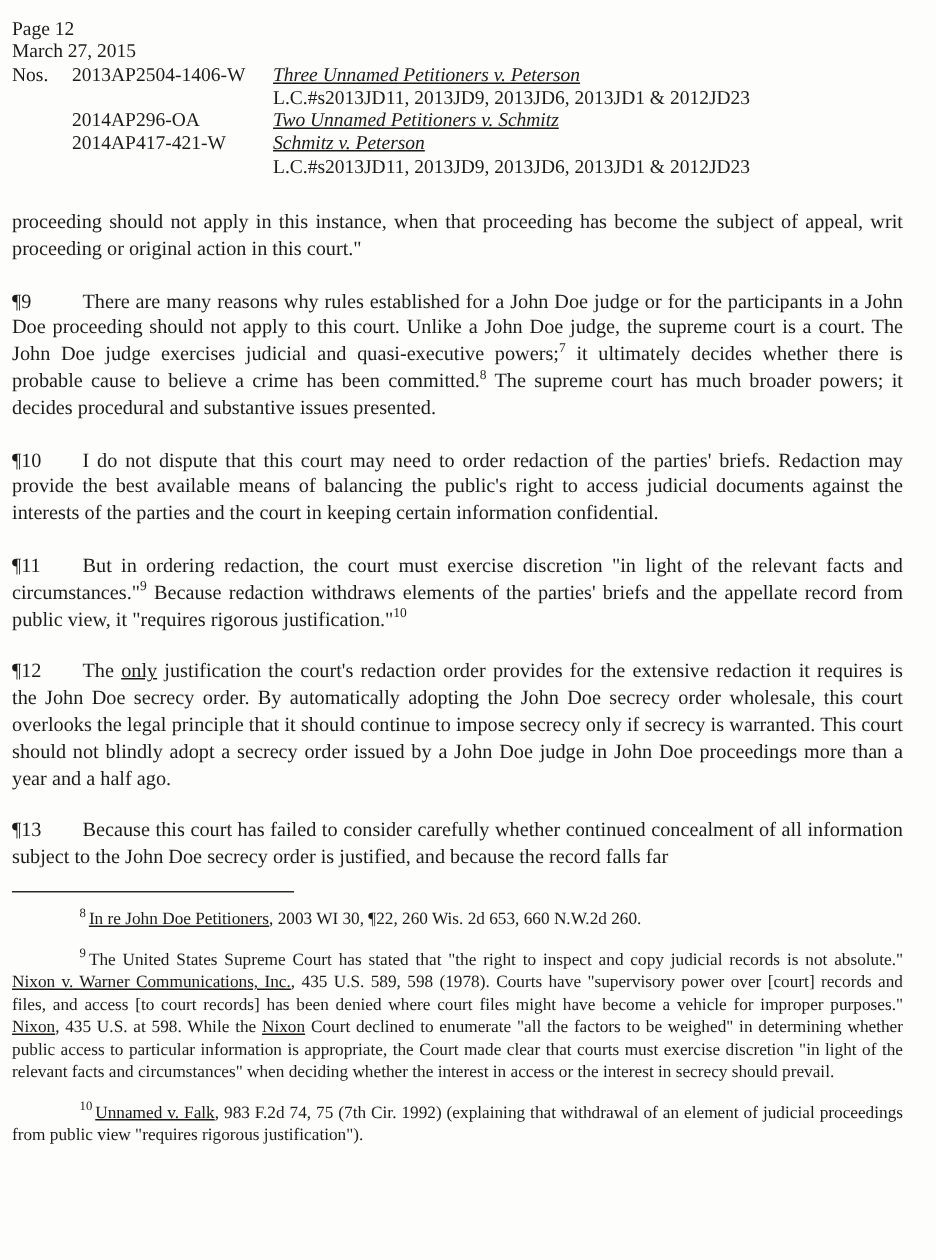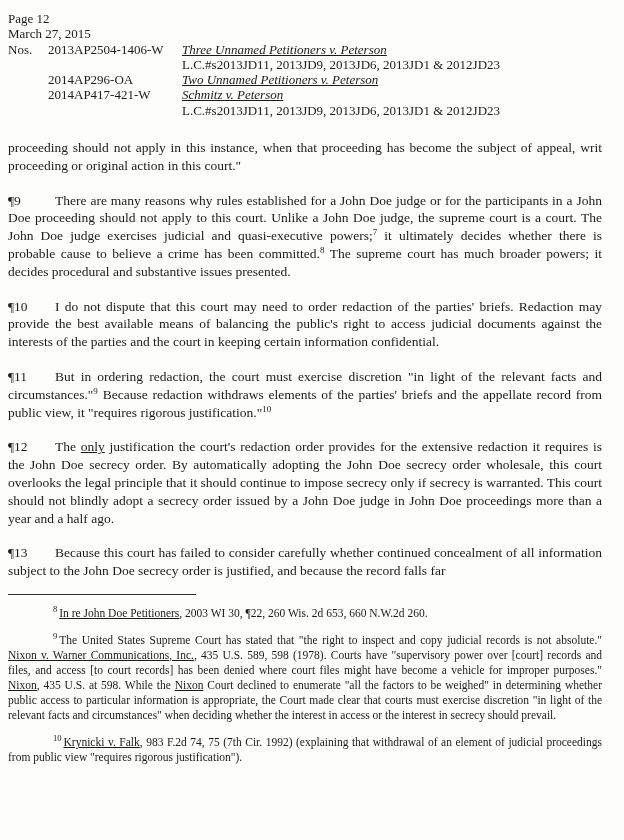--- a/index.html
+++ b/index.html
@@ -69,21 +69,21 @@
           </div>
           <div class="case-line">
             <span class="case-num-col"></span>
             <span class="case-lc">L.C.#s2013JD11, 2013JD9, 2013JD6, 2013JD1 &amp; 2012JD23</span>
           </div>
         </div>
 
         <div>
           <div class="case-line">
             <span class="case-num-col">2014AP296-OA</span>
-            <span class="case-name">Two Unnamed Petitioners v. Peterson</span>
+            <span class="case-name">Two Unnamed Petitioners v. Schmitz</span>
           </div>
         </div>
 
         <div>
           <div class="case-line">
             <span class="case-num-col">2014AP417-421-W</span>
             <span class="case-name">Schmitz v. Peterson</span>
           </div>
           <div class="case-line">
             <span class="case-num-col"></span>
@@ -110,16 +110,16 @@
   </main>
 
   <footer class="fns">
     <div class="fn-rule"></div>
 
 
     <p class="fn"><sup>8</sup><span><u>In re John Doe Petitioners</u><span>, 2003 WI 30, ¶22, 260 Wis. 2d 653, 660 N.W.2d 260.</span></span></p>
 
     <p class="fn"><sup>9</sup><span><span>The United States Supreme Court has stated that "the right to inspect and copy judicial records is not absolute."  </span><u>Nixon v. Warner Communications, Inc.</u><span>, 435 U.S. 589, 598 (1978).  Courts have "supervisory power over [court] records and files, and access [to court records] has been denied where court files might have become a vehicle for improper purposes."  </span><u>Nixon</u><span>, 435 U.S. at 598.  While the </span><u>Nixon</u><span> Court declined to enumerate "all the factors to be weighed" in determining whether public access to particular information is appropriate, the Court made clear that courts must exercise discretion "in light of the relevant facts and circumstances" when deciding whether the interest in access or the interest in secrecy should prevail.</span></span></p>
 
-    <p class="fn"><sup>10</sup><span><u>Krynicki v. Falk</u><span>, 983 F.2d 74, 75 (7th Cir. 1992) (explaining that withdrawal of an element of judicial proceedings from public view "requires rigorous justification").</span></span></p>
+    <p class="fn"><sup>10</sup><span><u>Unnamed v. Falk</u><span>, 983 F.2d 74, 75 (7th Cir. 1992) (explaining that withdrawal of an element of judicial proceedings from public view "requires rigorous justification").</span></span></p>
   </footer>
 
 </div>
 
 </body></html>

